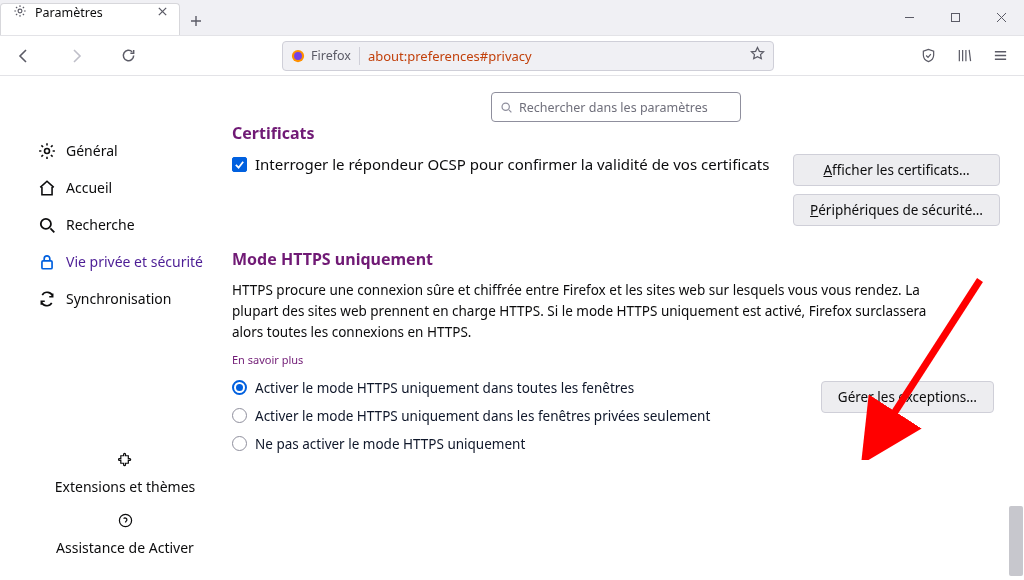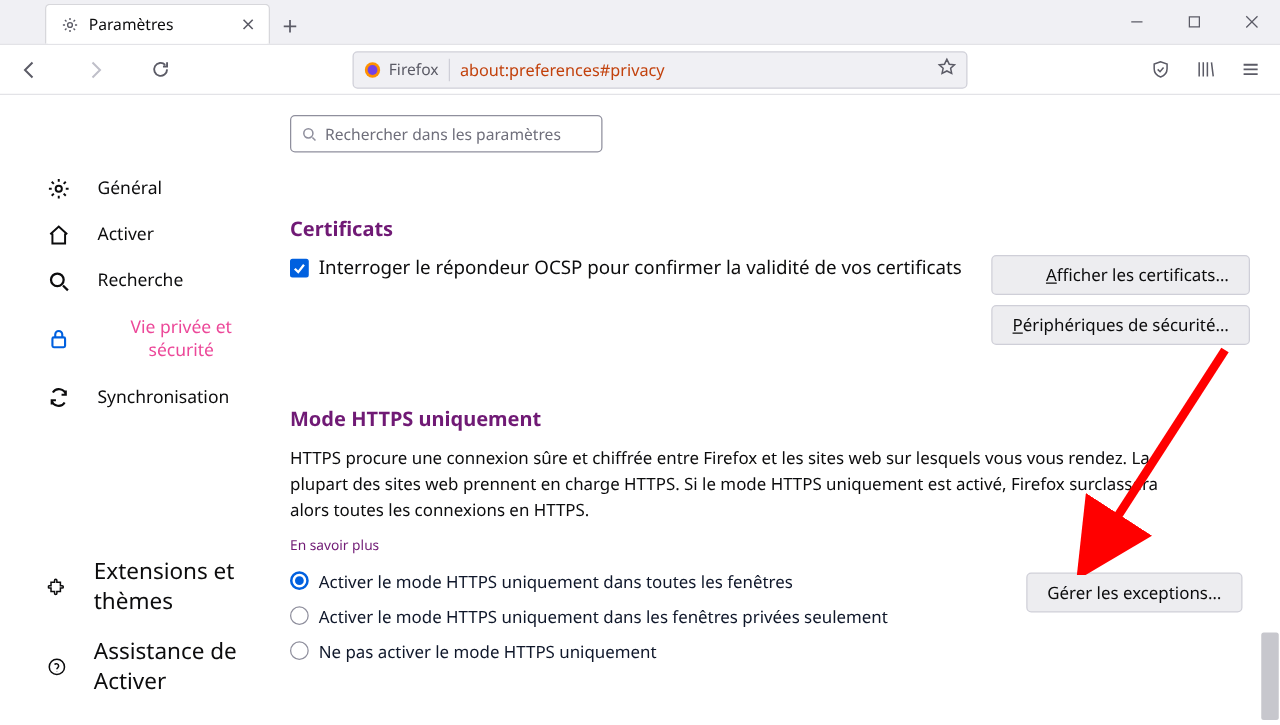--- a/index.html
+++ b/index.html
@@ -1,60 +1,60 @@
 <!DOCTYPE html>
 <html><head>
 <meta charset="utf-8">
 <style>
   * { box-sizing: border-box; margin: 0; padding: 0; font-family: "Segoe UI", system-ui, -apple-system, sans-serif; }
   body { width: 1024px; height: 580px; background: #fff; overflow: hidden; position: relative; }
 
   
   .title-bar { height: 36px; display: flex; align-items: flex-end; background: #f0f0f4; border-bottom: 1px solid #e3e3e7; }
-  .tab { display: flex; align-items: center; gap: 8px; height: 32px; padding: 0 10px 0 12px; margin-left: 36px; background: #fff; border: 1px solid #d7d7db; border-bottom: none; border-radius: 4px 4px 0 0; min-width: 180px; font-size: 12.5px; color: #0c0c0d; }
+  .tab { display: flex; align-items: flex-start; gap: 8px; height: 32px; padding: 0 10px 0 12px; background: #fff; border: 1px solid #d7d7db; border-bottom: none; border-radius: 4px 4px 0 0; min-width: 180px; font-size: 12.5px; color: #0c0c0d; }
   .tab .gear, .tab .x { width: 14px; height: 14px; display: flex; align-items: center; justify-content: center; }
   .tab .x { margin-left: auto; color: #5b5b66; cursor: pointer; }
   .new-tab { width: 28px; height: 28px; display: flex; align-items: center; justify-content: center; color: #5b5b66; cursor: pointer; margin-left: 2px; }
   .win-ctrls { margin-left: auto; display: flex; }
   .win-ctrls div { width: 46px; height: 36px; display: flex; align-items: center; justify-content: center; color: #5b5b66; cursor: pointer; }
 
   
   .toolbar { height: 40px; display: flex; align-items: center; padding: 0 8px; gap: 20px; border-bottom: 1px solid #e3e3e7; }
   .tbtn { width: 32px; height: 32px; display: flex; align-items: center; justify-content: center; color: #5b5b66; border-radius: 4px; cursor: pointer; }
   .urlbar { flex: 1; height: 30px; margin: 0 118px 0 118px; display: flex; align-items: center; background: #f0f0f4; border: 1px solid #cfcfd8; border-radius: 4px; padding: 0 8px; font-size: 13px; gap: 8px; }
   .urlbar .ffx { display: flex; align-items: center; gap: 6px; color: #5b5b66; font-size: 12.5px; }
   .urlbar .sep { width: 1px; height: 18px; background: #cfcfd8; }
   .urlbar .addr { flex: 1; color: #c2410c; }
   .urlbar .star { color: #5b5b66; cursor: pointer; }
   .right-btns { display: flex; gap: 4px; margin-left: auto; }
 
   
   .page { display: flex; height: calc(580px - 36px - 40px); position: relative; }
   .sidebar { width: 222px; padding-top: 56px; display: flex; flex-direction: column; }
-  .nav-item { display: flex; align-items: center; gap: 22px; padding: 7px 10px 7px 38px; font-size: 14px; color: #0c0c0d; cursor: pointer; border-radius: 4px; margin: 2px 0; }
-  .nav-item.active { color: #ec4899; text-align: center; }
+  .nav-item { display: flex; align-items: center; gap: 10px; padding: 7px 10px 7px 38px; font-size: 14px; color: #0c0c0d; cursor: pointer; border-radius: 4px; margin: 2px 0; }
+  .nav-item.active { color: #4c1d95; text-align: center; }
   .nav-item .ico { width: 18px; height: 18px; display: flex; align-items: center; justify-content: center; }
   .sidebar-bottom { margin-top: auto; margin-bottom: 14px; }
-  .sidebar-bottom .nav-item { font-size: 18px; padding-left: 38px; }
+  .sidebar-bottom .nav-item { font-size: 14px; padding-left: 38px; flex-direction: column; }
   .sidebar-bottom .ico { width: 16px; height: 16px; }
 
   .main { flex: 1; padding: 16px 24px 0 10px; overflow: hidden; }
-  .search-wrap { display: flex; justify-content: flex-start; margin-bottom: 50px; }
+  .search-wrap { display: flex; justify-content: center; }
   .search-box { width: 250px; height: 30px; border: 1px solid #8f8f9d; border-radius: 4px; display: flex; align-items: center; padding: 0 8px; gap: 6px; font-size: 12.5px; color: #6f6f7b; }
 
   h2.section { font-size: 16px; font-weight: 700; color: #701a75; margin-bottom: 10px; }
   .cert-row { display: flex; align-items: flex-start; }
   .cert-left { display: flex; align-items: center; gap: 8px; font-size: 15px; color: #0c0c0d; }
   .cb { width: 15px; height: 15px; border: 1px solid #0060df; background: #0060df; border-radius: 2px; display: flex; align-items: center; justify-content: center; flex: none; }
   .cb svg { width: 11px; height: 11px; }
   .cert-right { margin-left: auto; display: flex; flex-direction: column; gap: 8px; }
-  .btn { min-width: 190px; height: 32px; padding: 0 16px; background: #ededf0; border: 1px solid #cfcfd8; border-radius: 4px; font-size: 13.5px; color: #0c0c0d; display: flex; align-items: center; justify-content: flex-end; cursor: pointer; white-space: nowrap; }
+  .btn { min-width: 190px; height: 32px; padding: 0 16px; background: #ededf0; border: 1px solid #cfcfd8; border-radius: 4px; font-size: 13.5px; color: #0c0c0d; display: flex; align-items: center; justify-content: center; cursor: pointer; white-space: nowrap; }
   .btn .ul { text-decoration: underline; text-decoration-thickness: 1px; }
 
-  .https-section { margin-top: 48px; }
+  .https-section { margin-top: 22px; }
   .desc { font-size: 13.5px; color: #0c0c0d; line-height: 1.55; max-width: 700px; margin-bottom: 4px; }
   .link { color: #701a75; font-size: 11px; cursor: pointer; display: inline-block; margin-bottom: 12px; }
   .radio-row { display: flex; align-items: center; gap: 8px; font-size: 13.5px; color: #0f172a; margin-bottom: 10px; }
   .radio { width: 15px; height: 15px; border: 1px solid #8f8f9d; border-radius: 50%; flex: none; display: flex; align-items: center; justify-content: center; }
   .radio.checked { border: 2px solid #0060df; }
   .radio.checked::after { content: ""; width: 7px; height: 7px; background: #0060df; border-radius: 50%; }
   .https-row { display: flex; }
   .https-left { flex: 1; }
   .https-right { padding-top: 2px; padding-right: 6px; }
 
@@ -169,21 +169,21 @@
           </svg>
         </span>
       <span>Général</span>
     </div>
     <div class="nav-item">
       <span class="ico">
           <svg viewBox="0 0 16 16" width="18" height="18" fill="none" stroke="#0c0c0d" stroke-width="1.4">
             <path d="M2 7.5 8 2l6 5.5M3.5 7v7h9V7"></path>
           </svg>
         </span>
-      <span>Activer</span>
+      <span>Accueil</span>
     </div>
     <div class="nav-item">
       <span class="ico">
           <svg viewBox="0 0 16 16" width="18" height="18" fill="none" stroke="#0c0c0d" stroke-width="1.6">
             <circle cx="7" cy="7" r="4.5"></circle>
             <path d="M11 11l3.5 3.5"></path>
           </svg>
         </span>
       <span>Recherche</span>
     </div>

